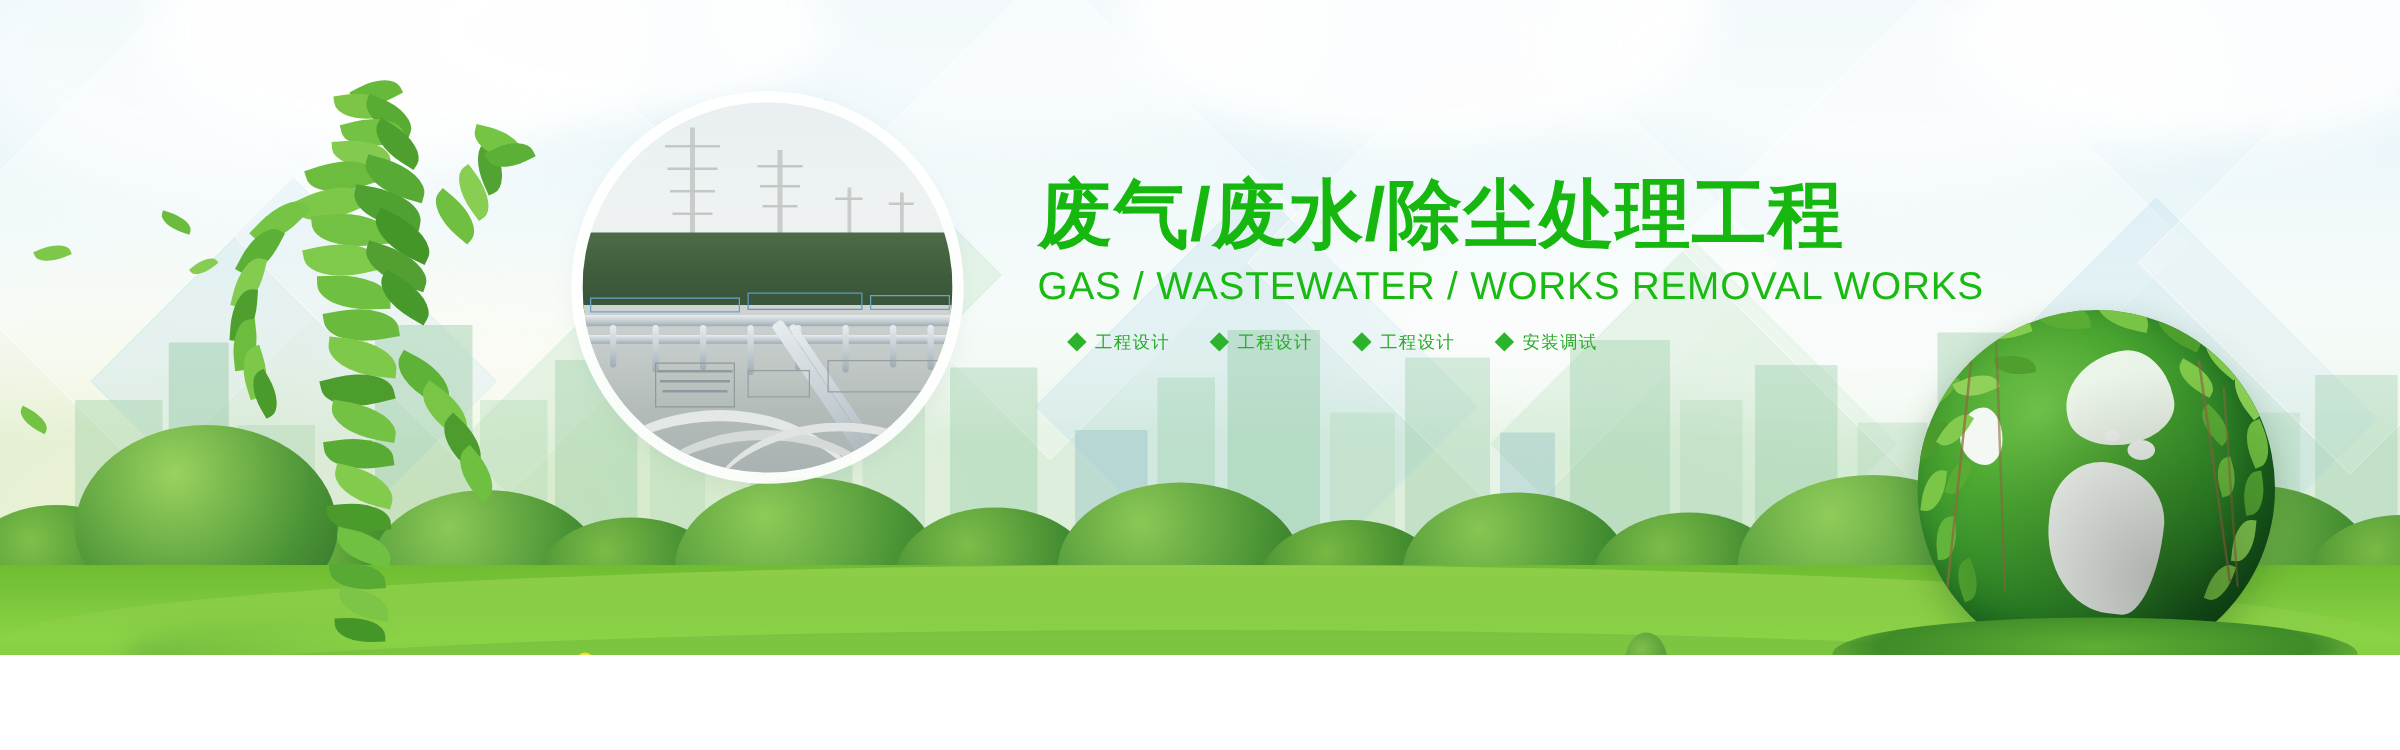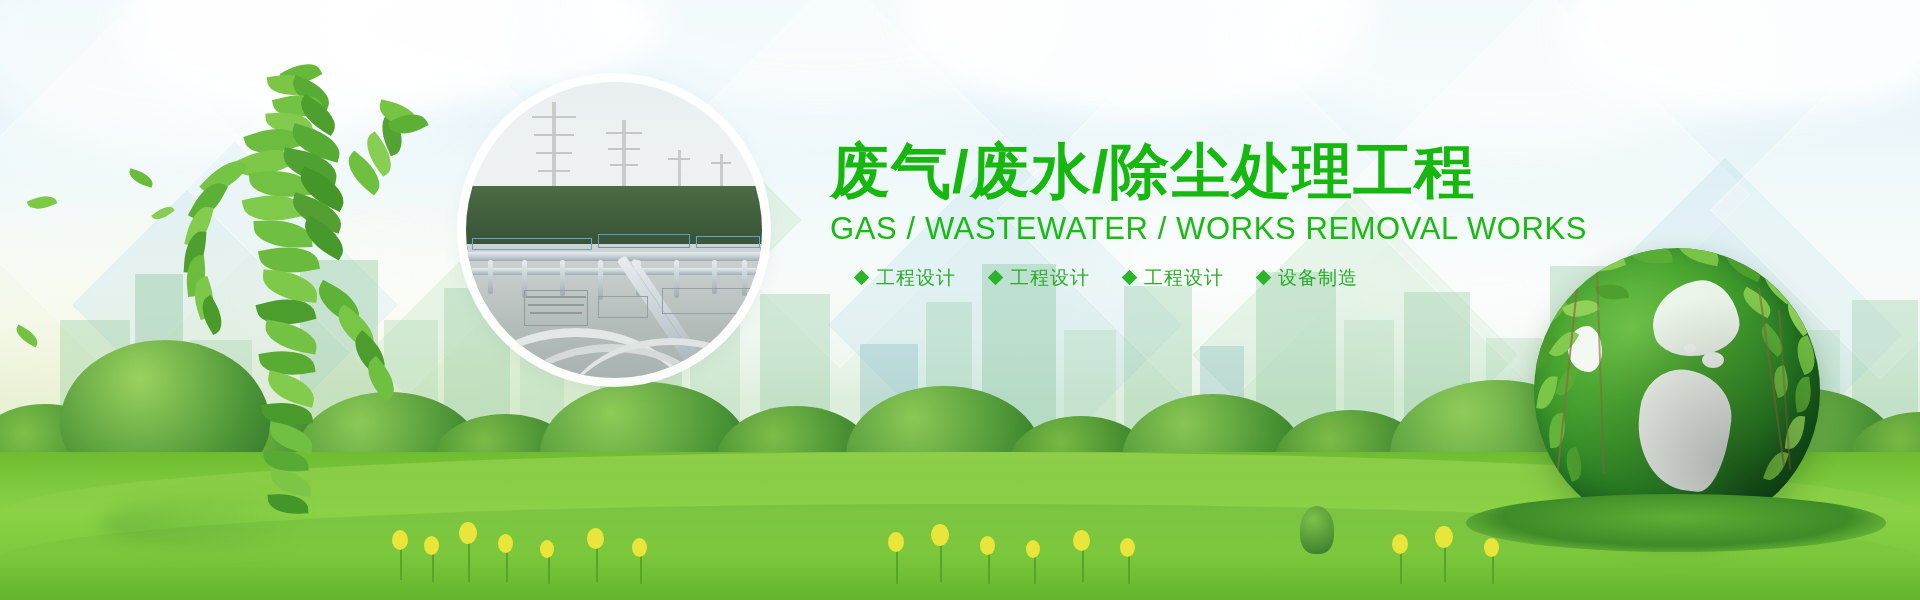--- a/index.html
+++ b/index.html
@@ -1,20 +1,20 @@
 <!DOCTYPE html>
 <html><head>
 <meta charset="utf-8">
 <style>
   * { margin:0; padding:0; box-sizing:border-box; }
   html, body { width:1920px; height:600px; overflow:hidden; background:#fff; }
   body { font-family:"Liberation Sans","DejaVu Sans",sans-serif; }
 
   #banner {
-    position:relative; width:1920px; height:600px; overflow:hidden;
+    position:relative; width:1920px; height:524px; overflow:hidden;
     background:
       radial-gradient(ellipse 900px 420px at 240px 430px, rgba(255,247,196,0.55) 0%, rgba(255,252,225,0.0) 62%),
       linear-gradient(to bottom,
         #cfeaf5 0%, #d8eef7 10%, #e6f4f8 24%, #eff8f8 38%,
         #f2f9f6 48%, #eef7f0 56%, #e6f3e6 62%, #ddeedc 67%);
   }
 
   
   .cloud { position:absolute; background:#ffffff; border-radius:50%; filter:blur(16px); opacity:.92; }
   .cloudsoft { position:absolute; background:#ffffff; border-radius:50%; filter:blur(30px); opacity:.75; }
@@ -99,21 +99,21 @@
   #green-bar-text {
     color:#ffffff; font-size:31px; letter-spacing:1px; white-space:nowrap; font-weight:400;
   }
   #bullets {
     margin-top:18px; display:flex; align-items:center; gap:34px; padding-left:26px;
   }
   .bullet { display:flex; align-items:center; gap:9px; white-space:nowrap; }
   .dmd {
     width:11px; height:11px; background:#2cb32c; transform:rotate(45deg); flex:none;
   }
-  .bullet-label { font-size:19px; color:#2bac2b; letter-spacing:1px; }
+  .bullet-label { font-size:14px; color:#2bac2b; letter-spacing:1px; }
 </style>
 </head>
 <body>
 
 <div id="banner">
 
   <div>
     <div class="cloudsoft" style="left:-60px;  top:-90px;  width:520px; height:250px;"></div>
     <div class="cloud" style="left:120px;  top:-70px;  width:400px; height:190px;"></div>
     <div class="cloud" style="left:330px;  top:-52px;  width:330px; height:150px;"></div>
@@ -417,18 +417,18 @@
       <div class="bullet">
         <span class="dmd"></span>
         <span class="bullet-label">工程设计</span>
       </div>
       <div class="bullet">
         <span class="dmd"></span>
         <span class="bullet-label">工程设计</span>
       </div>
       <div class="bullet">
         <span class="dmd"></span>
-        <span class="bullet-label">设备制造</span>
+        <span class="bullet-label">安装调试</span>
       </div>
     </div>
   </div>
 
 </div>
 
 </body></html>

